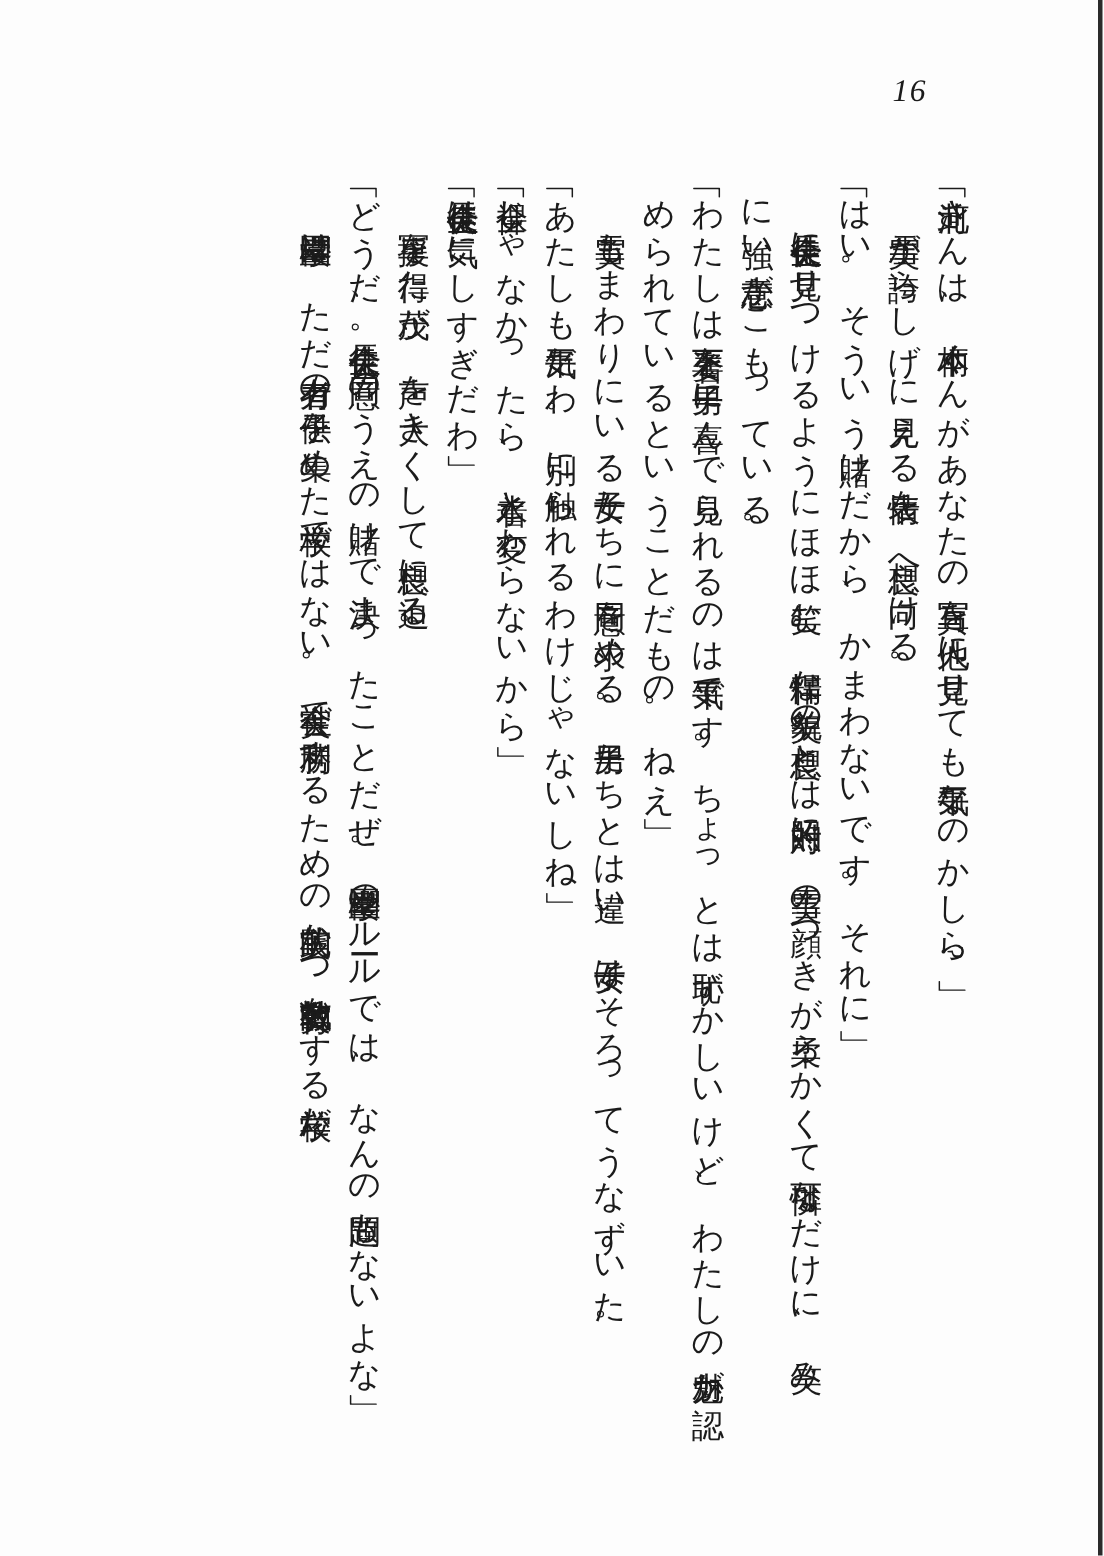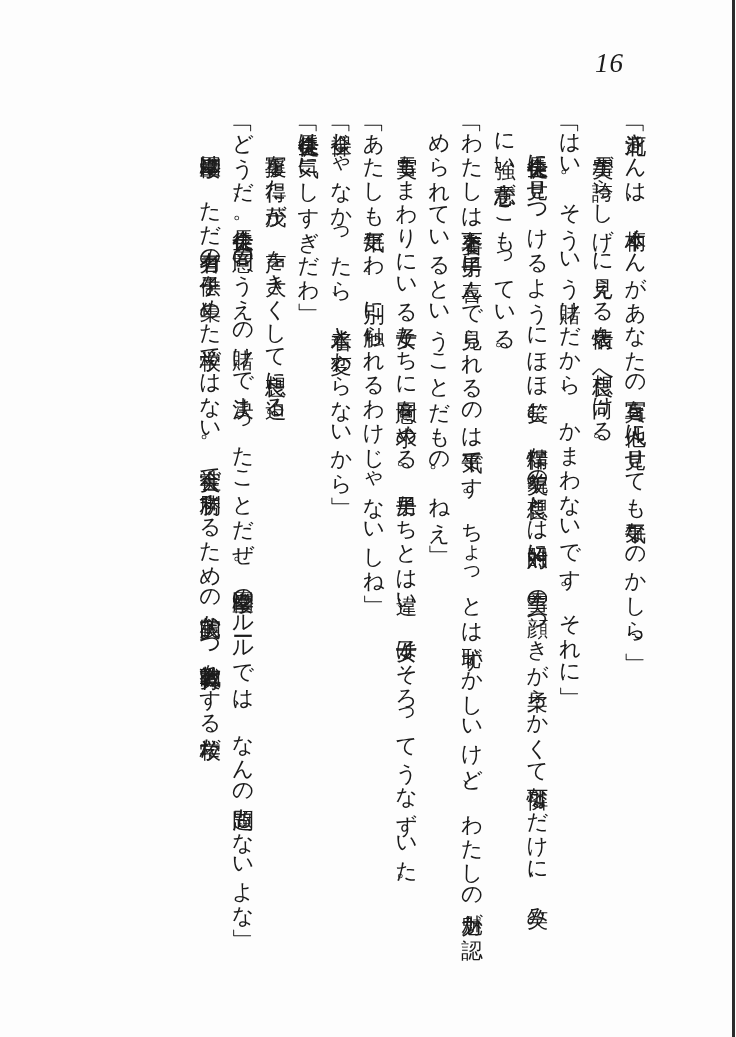--- a/index.html
+++ b/index.html
@@ -16,21 +16,21 @@
     font-family:"Liberation Serif","DejaVu Serif",serif;
     color:var(--ink);
   }
   .page-edge{
     position:absolute;top:0;right:1px;
     width:3px;height:1037px;
     background:var(--edge);
   }
   .page-number{
     position:absolute;top:48px;left:595px;
-    font-size:27px;
+    font-size:21px;
     font-style:italic;
     letter-spacing:1px;
     color:var(--ink);
   }
   .text-block{
     position:absolute;
     top:118px;right:85px;
     width:557px;height:822px;
     writing-mode:vertical-rl;
     text-orientation:mixed;

